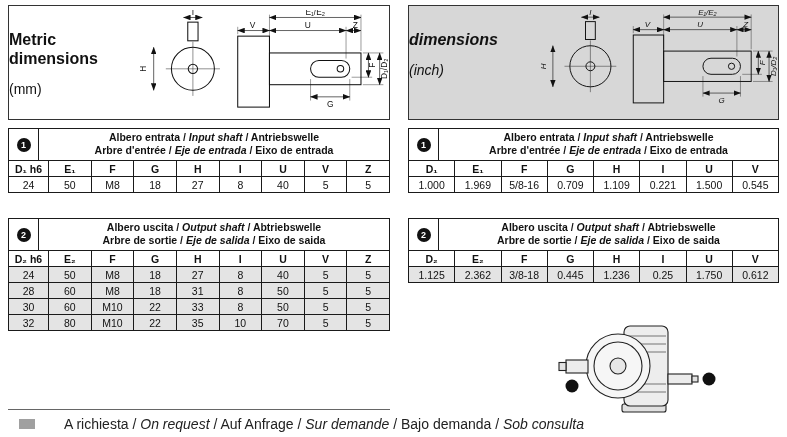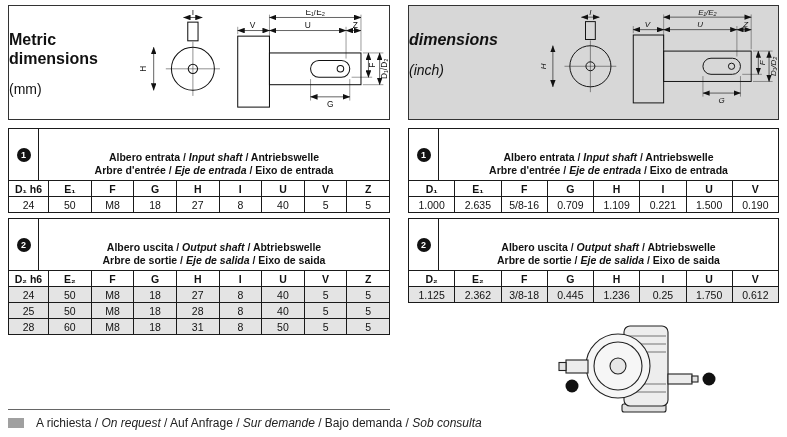--- a/index.html
+++ b/index.html
@@ -24,36 +24,36 @@
 
   
   .tblock { position: absolute; font-size: 11px; background: #fff; }
   .t-m1 { left: 8px;   top: 128px; width: 382px; }
   .t-m2 { left: 8px;   top: 218px; width: 382px; }
   .t-i1 { left: 408px; top: 128px; width: 371px; }
   .t-i2 { left: 408px; top: 218px; width: 371px; }
   .title-row { display: flex; border: 1px solid var(--border, #1a1a1a); border-bottom: none; }
   .badge-cell { width: 30px; border-right: 1px solid var(--border, #1a1a1a); display: flex; align-items: center; justify-content: center; }
   .badge { width: 14px; height: 14px; border-radius: 50%; background: var(--badge-bg, #111); color: #fff; font-size: 9px; font-weight: bold; display: flex; align-items: center; justify-content: center; }
-  .title-cell { flex: 1; text-align: center; font-weight: bold; padding: 2px 0 3px; line-height: 13px; font-size: 10.5px; margin-top: 20px; }
+  .title-cell { flex: 1; text-align: center; font-weight: bold; padding: 2px 0 3px; line-height: 13px; font-size: 10.5px; }
   .it { font-style: italic; }
   table { border-collapse: collapse; width: 100%; table-layout: fixed; border-radius: 6px; }
   th, td { border: 1px solid var(--border, #1a1a1a); text-align: center; height: 16px; padding: 0 1px; font-size: 10.5px; }
   th { font-weight: bold; }
   .metric-t th:first-child { width: 40px; }
   .shaded tbody tr { background: var(--row-shade, #e4e4e4); }
   .imperial-t th, .imperial-t td { }
 
   
   .illus { position: absolute; left: 556px; top: 320px; width: 170px; height: 102px; }
   .illus svg { width: 100%; height: 100%; display: block; }
 
   
   .footnote-rule { position: absolute; left: 8px; top: 409px; width: 382px; border-top: 1px solid #666; }
-  .footnote { position: absolute; left: 8px; top: 416px; display: flex; align-items: center; gap: 12px; font-size: 12px; color: #222; }
+  .footnote { position: absolute; left: 19px; top: 416px; display: flex; align-items: center; gap: 29px; font-size: 14px; color: #222; }
   .swatch { width: 16px; height: 10px; background: var(--swatch-gray, #a0a0a0); display: inline-block; }
 </style>
 </head>
 <body>
 
 <div class="panel metric">
   <div class="panel-title">
     <div>Metric</div>
     <div>dimensions</div>
     <div class="panel-unit">(mm)</div>
@@ -248,38 +248,49 @@
           <td>50</td>
           <td>M8</td>
           <td>18</td>
           <td>27</td>
           <td>8</td>
           <td>40</td>
           <td>5</td>
           <td>5</td>
         </tr>
         <tr>
-          <td>25</td>
-          <td>50</td>
-          <td>M8</td>
-          <td>18</td>
-          <td>28</td>
-          <td>8</td>
-          <td>40</td>
-          <td>5</td>
-          <td>5</td>
-        </tr>
-        <tr>
           <td>28</td>
           <td>60</td>
           <td>M8</td>
           <td>18</td>
           <td>31</td>
           <td>8</td>
           <td>50</td>
+          <td>5</td>
+          <td>5</td>
+        </tr>
+        <tr>
+          <td>30</td>
+          <td>60</td>
+          <td>M10</td>
+          <td>22</td>
+          <td>33</td>
+          <td>8</td>
+          <td>50</td>
+          <td>5</td>
+          <td>5</td>
+        </tr>
+        <tr>
+          <td>32</td>
+          <td>80</td>
+          <td>M10</td>
+          <td>22</td>
+          <td>35</td>
+          <td>10</td>
+          <td>70</td>
           <td>5</td>
           <td>5</td>
         </tr>
       </tbody>
   </table>
 </div>
 
 <div class="tblock t-i1">
   <div class="title-row">
     <div class="badge-cell">
@@ -299,27 +310,27 @@
           <th>G</th>
           <th>H</th>
           <th>I</th>
           <th>U</th>
           <th>V</th>
         </tr>
       </thead>
     <tbody>
         <tr>
           <td>1.000</td>
-          <td>2.635</td>
+          <td>1.969</td>
           <td>5/8-16</td>
           <td>0.709</td>
           <td>1.109</td>
           <td>0.221</td>
           <td>1.500</td>
-          <td>0.190</td>
+          <td>0.545</td>
         </tr>
       </tbody>
   </table>
 </div>
 
 <div class="tblock t-i2">
   <div class="title-row">
     <div class="badge-cell">
       <div class="badge">2</div>
     </div>

